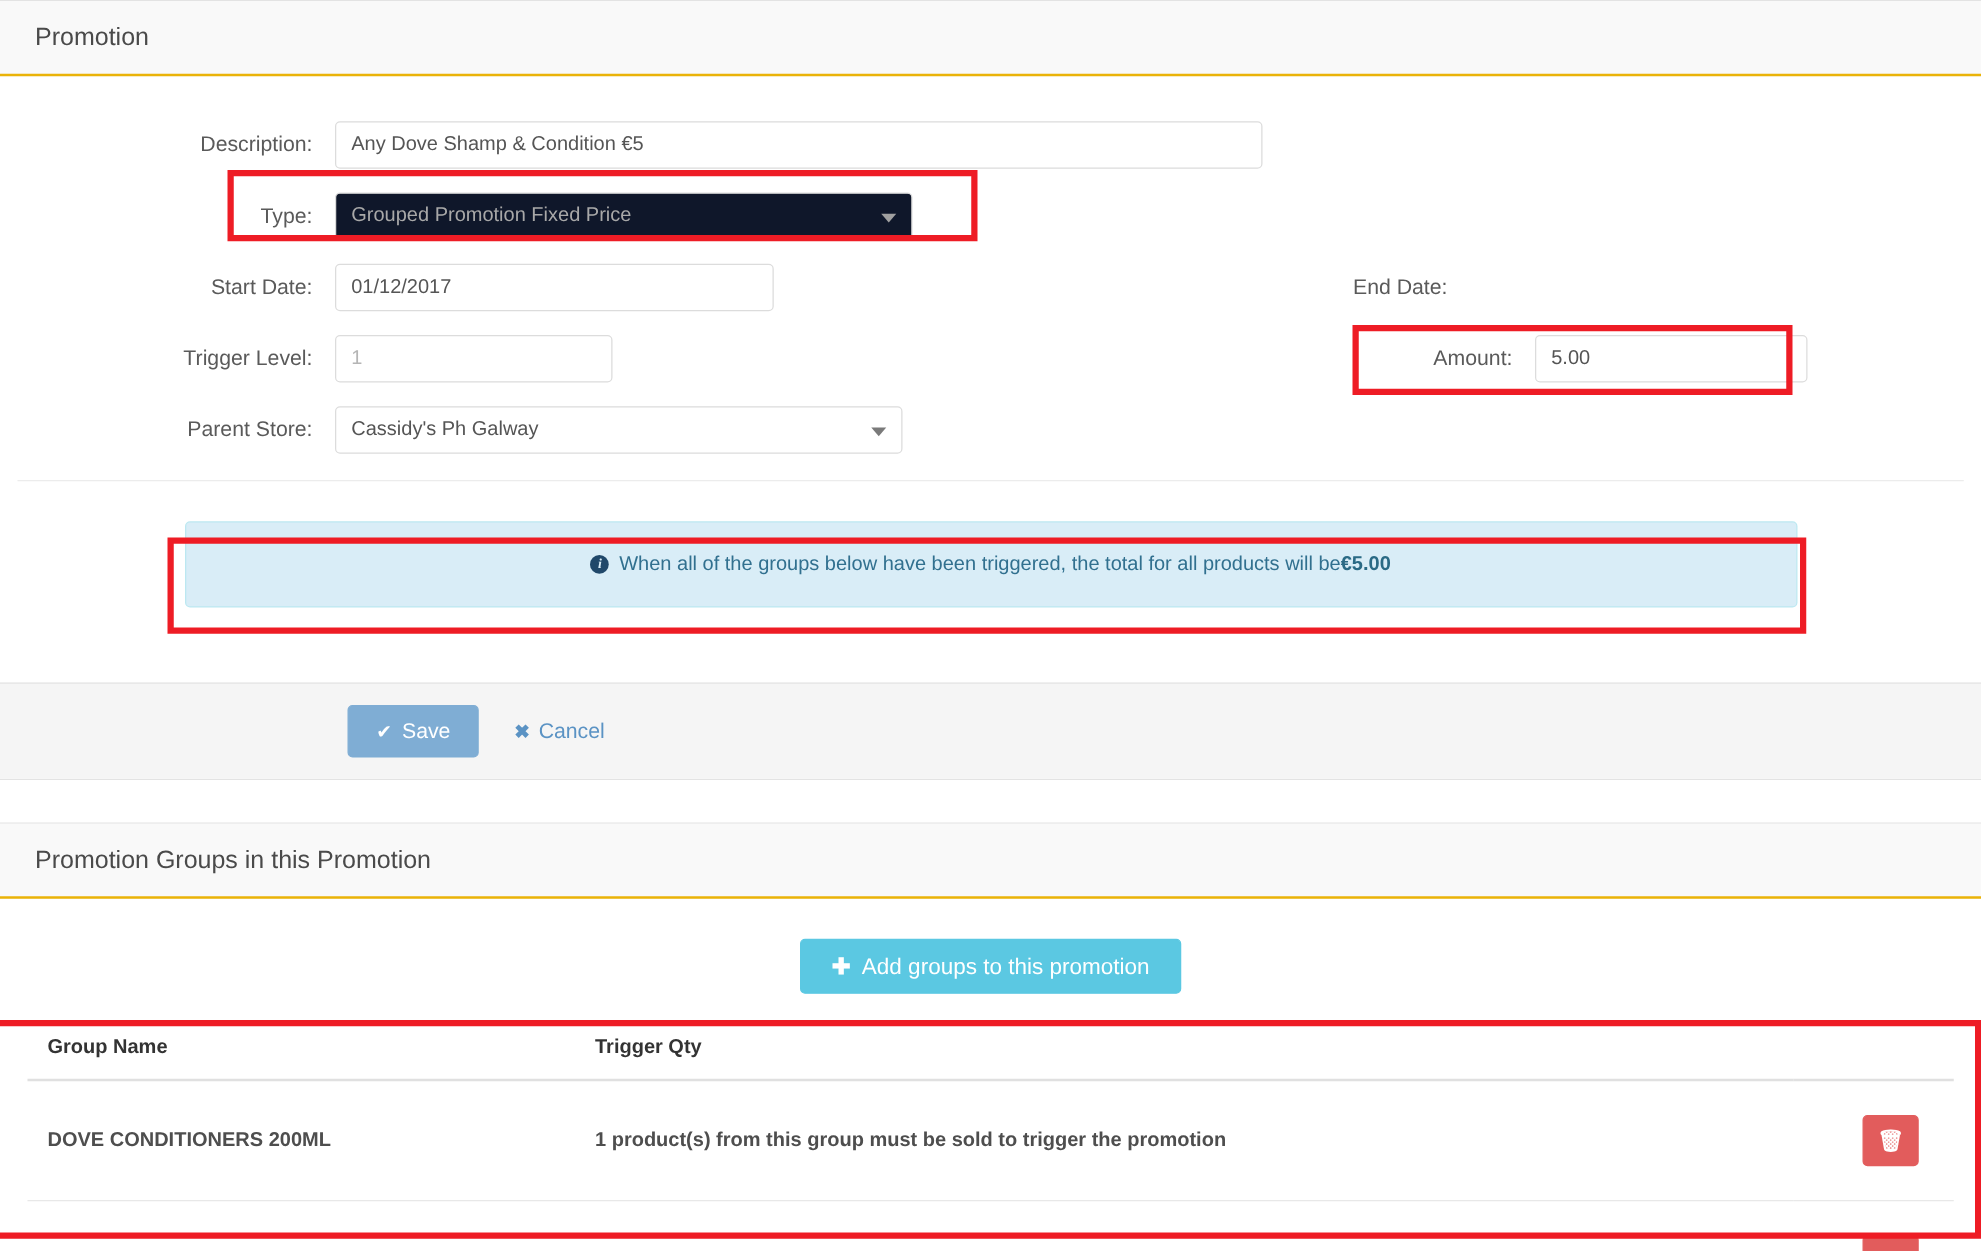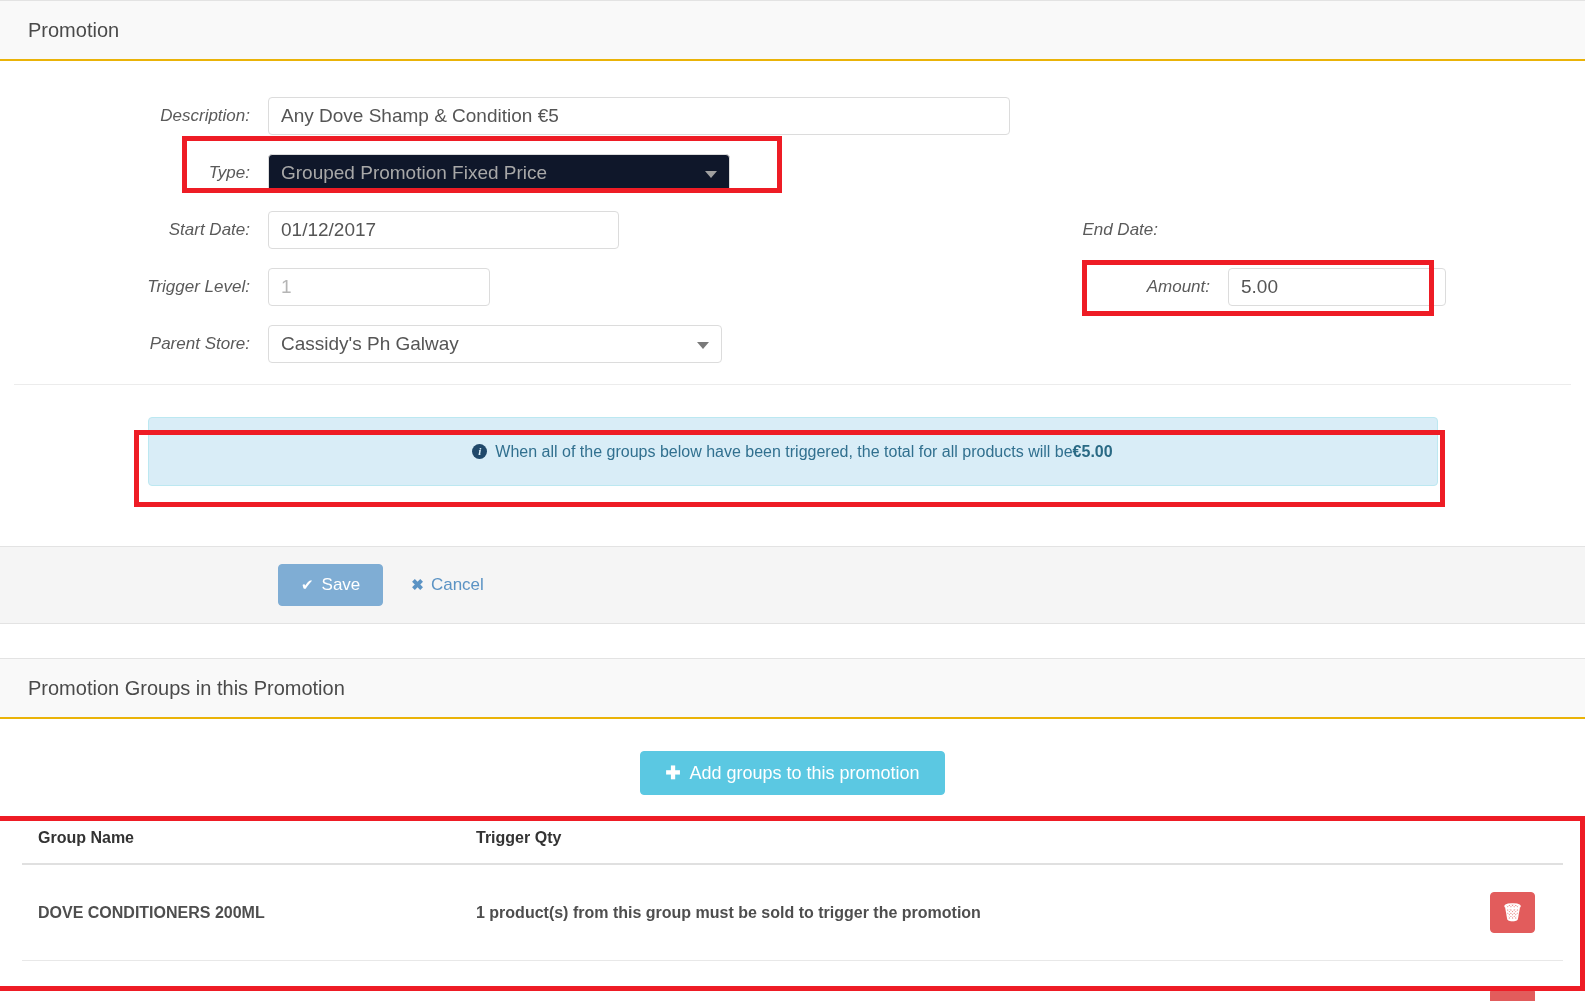--- a/index.html
+++ b/index.html
@@ -28,27 +28,27 @@
   }
   .panel-title { font-size:20px; color:#4a4a4a; font-weight:400; }
 
   
   .form-body { padding: 26px 0 18px 0; }
   .form-row { display:flex; align-items:center; height:57px; }
   .col-left { display:flex; align-items:center; width:1040px; }
   .col-right { display:flex; align-items:center; }
   .lbl {
     text-align:right; font-size:17px; color:#5a5a5a; font-weight:400;
-    padding-right:18px; flex:none;font-style:italic;
+    padding-right:18px; flex:none;
   }
   .lbl-main { width:268px; }
   .ctl { position:relative; }
   input.fld, .fakeselect {
     height:38px; border:1px solid #dcdcdc; border-radius:4px;
-    background:#ffffff; font-size:19px; color:#555;
+    background:#ffffff; font-size:16px; color:#555;
     padding:0 12px; font-family:"Liberation Sans", sans-serif;
     display:flex; align-items:center; width:100%;
   }
   input.fld { line-height:36px; }
   input.fld::placeholder { color:#b5b5b5; }
   .fakeselect { padding-right:34px; justify-content:flex-start; }
   .fakeselect.disabled { background:#0f172a; color:#a8a8a8; }
   .caret {
     position:absolute; right:13px; top:50%; margin-top:-2px;
     width:0;height:0;border-left:6px solid transparent;border-right:6px solid transparent;

